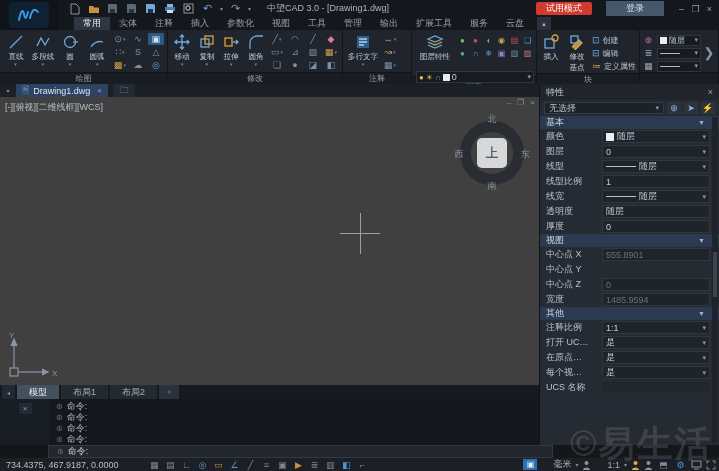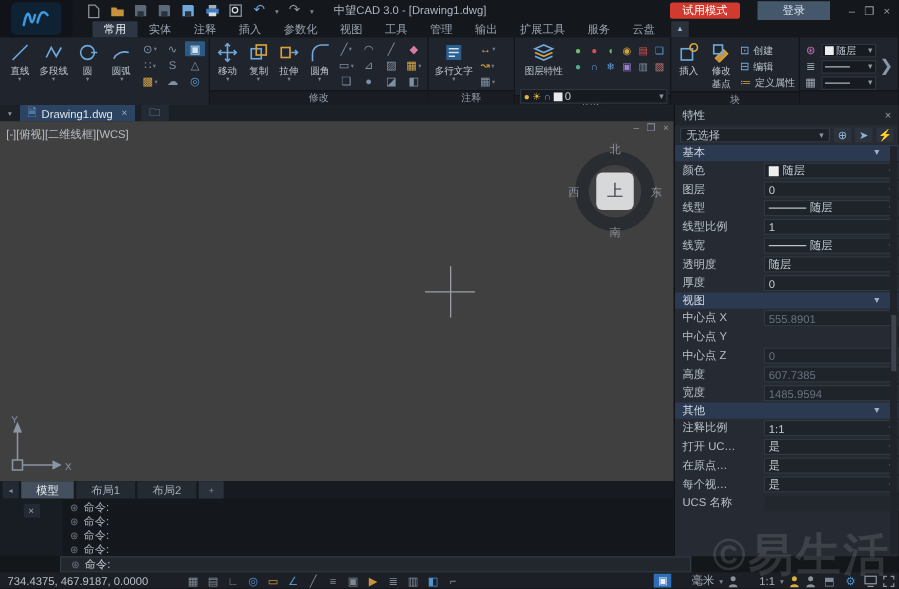--- a/index.html
+++ b/index.html
@@ -123,21 +123,21 @@
   
   #palette { left:539px; top:84px; width:180px; height:361px; background:#262b33; border-left:1px solid #10131a; }
   #pal-title { height:16px; background:#20252c; display:flex; align-items:center; padding:0 6px; color:#c6cdd6; }
   #pal-title .x { margin-left:auto; color:#9aa2ad; }
   #pal-toolbar { height:16px; display:flex; align-items:center; gap:3px; padding:1px 4px; }
   #sel-drop { flex:1; height:12px; background:#1d2128; border:1px solid #323a45; display:flex; align-items:center; padding:0 4px; color:#b9c1cb; }
   #sel-drop .caret { margin-left:auto; }
   .pal-tb-ic { width:14px; height:12px; background:#2c333d; display:flex; align-items:center; justify-content:center; color:#8fb3d8; font-size:9px; }
   .psec { height:13px; background:#2b3a50; display:flex; align-items:center; padding:0 6px; color:#d3dae4; }
   .psec .caret { margin-left:auto; color:#9fb0c4; font-size:7px; margin-right:8px; }
-  .prow { height:15px; display:flex; align-items:center; padding-left:6px;justify-content:space-between; }
+  .prow { height:15px; display:flex; align-items:center; padding-left:6px; }
   .plabel { width:56px; color:#b9c1cb; white-space:nowrap; }
   .pval { width:108px; height:13px; background:#1f242b; border:1px solid #30383f; display:flex; align-items:center; gap:3px; padding:0 3px; color:#c4ccd5; }
   .pval.noborder { border-color:#262b33; background:#22262d; }
   .pval .caret { margin-left:auto; color:#8d96a1; font-size:7px; }
   .pval .sw { width:8px; height:8px; background:#eceef0; }
   .pval .lt { display:inline-block; width:30px; height:1px; background:#b9c1cb; }
   .pval.dim { color:#68717e; }
   .caret { color:#8d96a1; font-size:7px; }
   #pal-scroll { position:absolute; right:1px; top:33px; width:6px; height:326px; background:#20242a; }
   #pal-thumb { position:absolute; left:1px; top:135px; width:4px; height:45px; background:#3c434d; }
@@ -278,20 +278,21 @@
           <span class="mini">∷<span class="mc">▾</span></span>
           <span class="mini gold">▩<span class="mc">▾</span></span>
           <span class="mini">∿</span>
           <span class="mini">S</span>
           <span class="mini">☁</span>
           <span class="mini hl">▣</span>
           <span class="mini">△</span>
           <span class="mini blue">◎</span>
         </div>
       </div>
+      <div class="rp-label">绘图</div>
     </div>
 
     <div class="rpanel" style="width:175px">
       <div class="rp-content">
         <div class="bigbtn">
           <span class="bicon">
               <svg class="ic" width="16" height="16">
                 <path d="M8,1 L8,15 M1,8 L15,8 M6,3 L8,1 L10,3 M6,13 L8,15 L10,13 M3,6 L1,8 L3,10 M13,6 L15,8 L13,10"></path>
               </svg>
             </span>
@@ -689,26 +690,20 @@
     <div class="prow">
       <span class="plabel">中心点 Y</span>
     </div>
     <div class="prow">
       <span class="plabel">中心点 Z</span>
       <span class="pval dim">
           <span>0</span>
         </span>
     </div>
     <div class="prow">
-      <span class="plabel">高度</span>
-      <span class="pval dim">
-          <span>607.7385</span>
-        </span>
-    </div>
-    <div class="prow">
       <span class="plabel">宽度</span>
       <span class="pval dim">
           <span>1485.9594</span>
         </span>
     </div>
 
     <div class="psec">
       <span>其他</span>
         <span class="caret">▼</span>
     </div>

